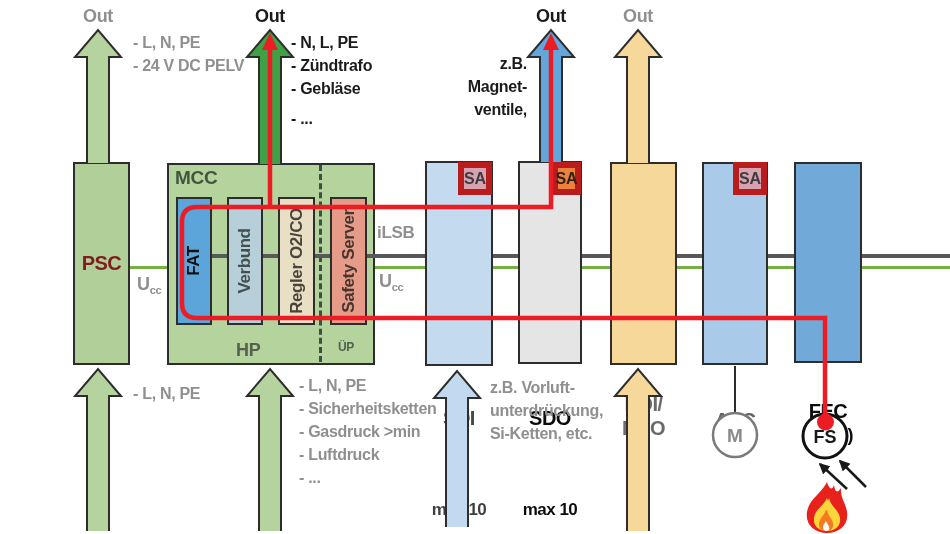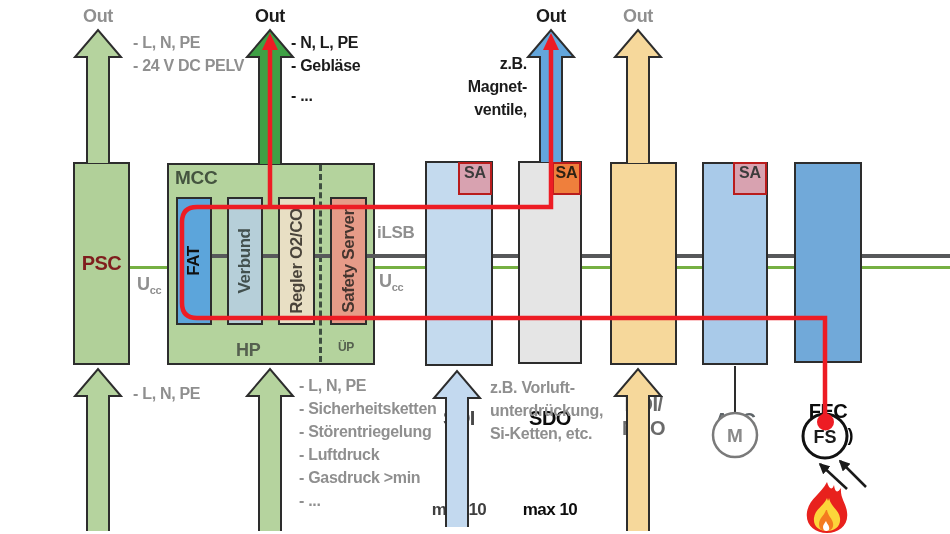--- a/index.html
+++ b/index.html
@@ -8,22 +8,22 @@
   
   .bus-green{position:absolute;left:130px;top:266px;width:820px;height:3px;background:#76b043;z-index:1;}
   .mccbg{position:absolute;left:167px;top:163px;width:208px;height:202px;background:#b4d39d;
          border:2px solid #2d2d2d;box-sizing:border-box;z-index:2;}
   .dashed-sep{position:absolute;left:319px;top:165px;height:197px;width:0;
               border-left:3px dashed #3e4e40;z-index:3;}
   .bus-gray{position:absolute;left:179px;top:254px;width:771px;height:4px;background:#57585a;z-index:4;}
   
   .block{position:absolute;border:2px solid #2d2d2d;box-sizing:border-box;z-index:5;
          display:flex;align-items:center;justify-content:center;}
-  .badge{position:absolute;border:2px solid #b91c1c;box-sizing:border-box;z-index:6;
-         display:flex;align-items:flex-start;justify-content:center;
+  .badge{position:absolute;border:6px solid #b91c1c;box-sizing:border-box;z-index:6;
+         display:flex;align-items:center;justify-content:center;
          font-size:16px;font-weight:bold;color:#3c3c3c;}
   .rot{transform:rotate(-90deg);white-space:nowrap;font-size:17px;font-weight:bold;letter-spacing:-0.4px;}
   .blabel{position:absolute;width:100%;text-align:center;font-weight:bold;letter-spacing:-0.5px;}
   
   .txt{position:absolute;white-space:nowrap;letter-spacing:-0.3px;z-index:7;}
   .gray{color:#8f8f8f;}
   .dark{color:#1b1b1b;}
   .outin{font-size:18px;font-weight:bold;text-align:center;width:64px;}
   .note{font-size:16px;line-height:23px;font-weight:bold;}
   .note div{white-space:nowrap;}
@@ -104,37 +104,37 @@
   <div class="txt outin gray" style="left:238px;top:508px;">In</div>
   <div class="txt outin gray" style="left:425px;top:498px;">In</div>
   <div class="txt outin gray" style="left:606px;top:508px;">In</div>
 
   <div class="txt note gray" style="left:133px;top:31px;">
     <div>- L, N, PE</div>
     <div>- 24 V DC PELV</div>
   </div>
   <div class="txt note dark" style="left:291px;top:31px;">
     <div>- N, L, PE</div>
+    <div>- Zündtrafo</div>
     <div>- Gebläse</div>
     <div style="margin-top:7px;">- ...</div>
   </div>
   <div class="txt note dark" style="left:420px;top:52px;width:107px;text-align:right;">
     <div>z.B.</div>
     <div>Magnet-</div>
     <div>ventile,</div>
   </div>
   <div class="txt note gray" style="left:133px;top:382px;">
     <div>- L, N, PE</div>
   </div>
   <div class="txt note gray" style="left:299px;top:374px;">
     <div>- L, N, PE</div>
     <div>- Sicherheitsketten</div>
-    <div>- Störentriegelung</div>
+    <div>- Gasdruck &gt;min</div>
     <div>- Luftdruck</div>
-    <div>- Gasdruck &gt;min</div>
     <div>- ...</div>
   </div>
   <div class="txt note gray" style="left:490px;top:376px;">
     <div>z.B. Vorluft-</div>
     <div>unterdrückung,</div>
     <div>Si-Ketten, etc.</div>
   </div>
 
   <div class="txt" style="left:377px;top:223px;font-size:17px;font-weight:bold;color:#8f8f8f;">iLSB</div>
   <div class="txt" style="left:379px;top:271px;font-size:18px;font-weight:bold;color:#8f8f8f;"><span>U</span><span class="sub">cc</span></div>

